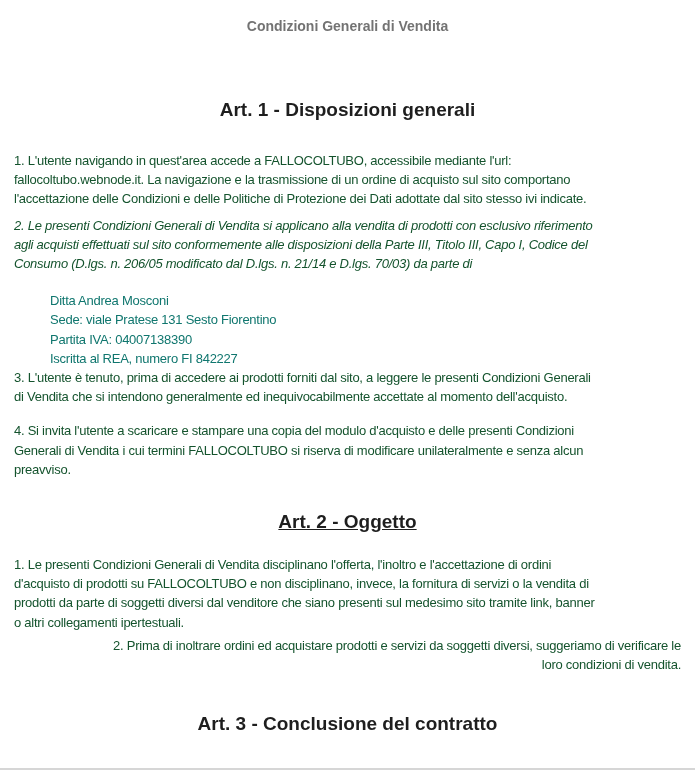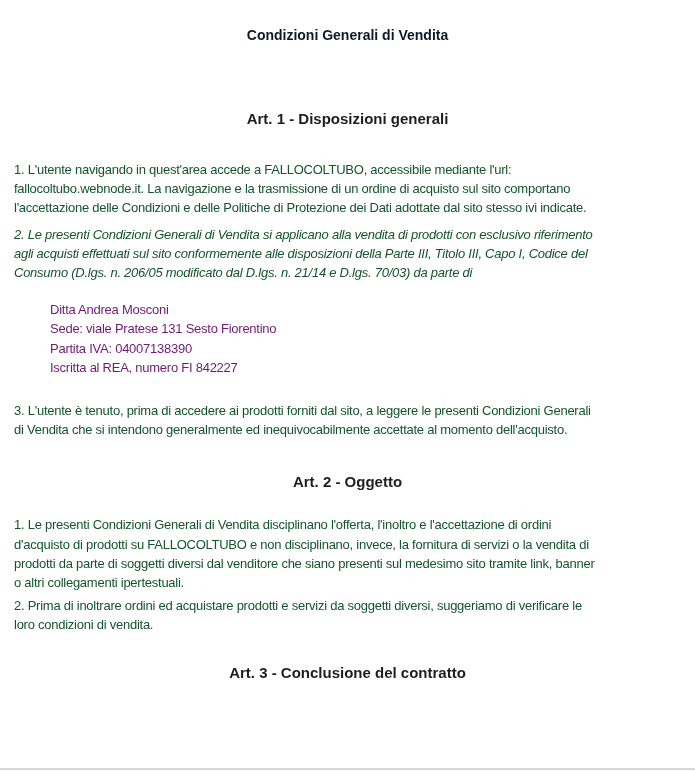--- a/index.html
+++ b/index.html
@@ -12,60 +12,60 @@
     height: 771px;
     overflow: hidden;
     position: relative;
     font-family: "Liberation Sans", sans-serif;
   }
   .doc {
     padding: 14px 14px 0 14px;
     color: #3c3c3c;
   }
   .doc-title {
-    margin: 12px;
+    margin: 3px;
     font-size: 14px;
     font-weight: bold;
     text-align: center;
-    color: #0f172a;
+    color: #737373;
     line-height: 19px;
   }
   .art-heading {
     margin: 0;
-    font-size: 15px;
+    font-size: 19px;
     font-weight: bold;
     text-align: center;
     color: #1e1e1e;
     line-height: 20px;
   }
   .para {
     margin: 0;
     font-size: 13px;
     line-height: 19.2px;
     letter-spacing: -0.25px;
     white-space: pre-line;
     color: #14532d;
   }
   .seller {
     margin: 18px 0 0 0;
     padding-left: 36px;
     font-size: 13px;
     line-height: 19.2px;
     letter-spacing: -0.25px;
-    color: #701a75;
+    color: #0f766e;
   }
   .h-art1 { margin-top: 64px; }
   .p-a1p1 { margin-top: 31px; }
   .p-a1p2 { margin-top: 7px; font-style: italic; }
-  .p-a1p3 { margin-top: 24px; }
+  .p-a1p3 { }
   .p-a1p4 { margin-top: 15px; }
-  .h-art2 { margin-top: 33px; }
+  .h-art2 { margin-top: 33px; text-decoration: underline; }
   .p-a2p1 { margin-top: 23px; }
-  .p-a2p2 { margin-top: 4px; }
-  .h-art3 { margin-top: 28px; }
+  .p-a2p2 { margin-top: 4px; text-align: right; }
+  .h-art3 { margin-top: 40px; }
   .bottom-divider {
     position: absolute;
     left: 0;
     right: 0;
     bottom: 1px;
     height: 2px;
     background: #d6d6d6;
   }
 </style>
 </head>
@@ -88,20 +88,23 @@
   <div class="seller">
     <div>Ditta Andrea Mosconi</div>
     <div>Sede: viale Pratese 131 Sesto Fiorentino</div>
     <div>Partita IVA: 04007138390</div>
     <div>Iscritta al REA, numero FI 842227</div>
   </div>
 
   <p class="para p-a1p3">3. L'utente è tenuto, prima di accedere ai prodotti forniti dal sito, a leggere le presenti Condizioni Generali
 di Vendita che si intendono generalmente ed inequivocabilmente accettate al momento dell'acquisto.</p>
 
+  <p class="para p-a1p4">4. Si invita l'utente a scaricare e stampare una copia del modulo d'acquisto e delle presenti Condizioni
+Generali di Vendita i cui termini FALLOCOLTUBO si riserva di modificare unilateralmente e senza alcun
+preavviso.</p>
 
   <h2 class="art-heading h-art2">Art. 2 - Oggetto</h2>
 
   <p class="para p-a2p1">1. Le presenti Condizioni Generali di Vendita disciplinano l'offerta, l'inoltro e l'accettazione di ordini
 d'acquisto di prodotti su FALLOCOLTUBO e non disciplinano, invece, la fornitura di servizi o la vendita di
 prodotti da parte di soggetti diversi dal venditore che siano presenti sul medesimo sito tramite link, banner
 o altri collegamenti ipertestuali.</p>
 
   <p class="para p-a2p2">2. Prima di inoltrare ordini ed acquistare prodotti e servizi da soggetti diversi, suggeriamo di verificare le
 loro condizioni di vendita.</p>

